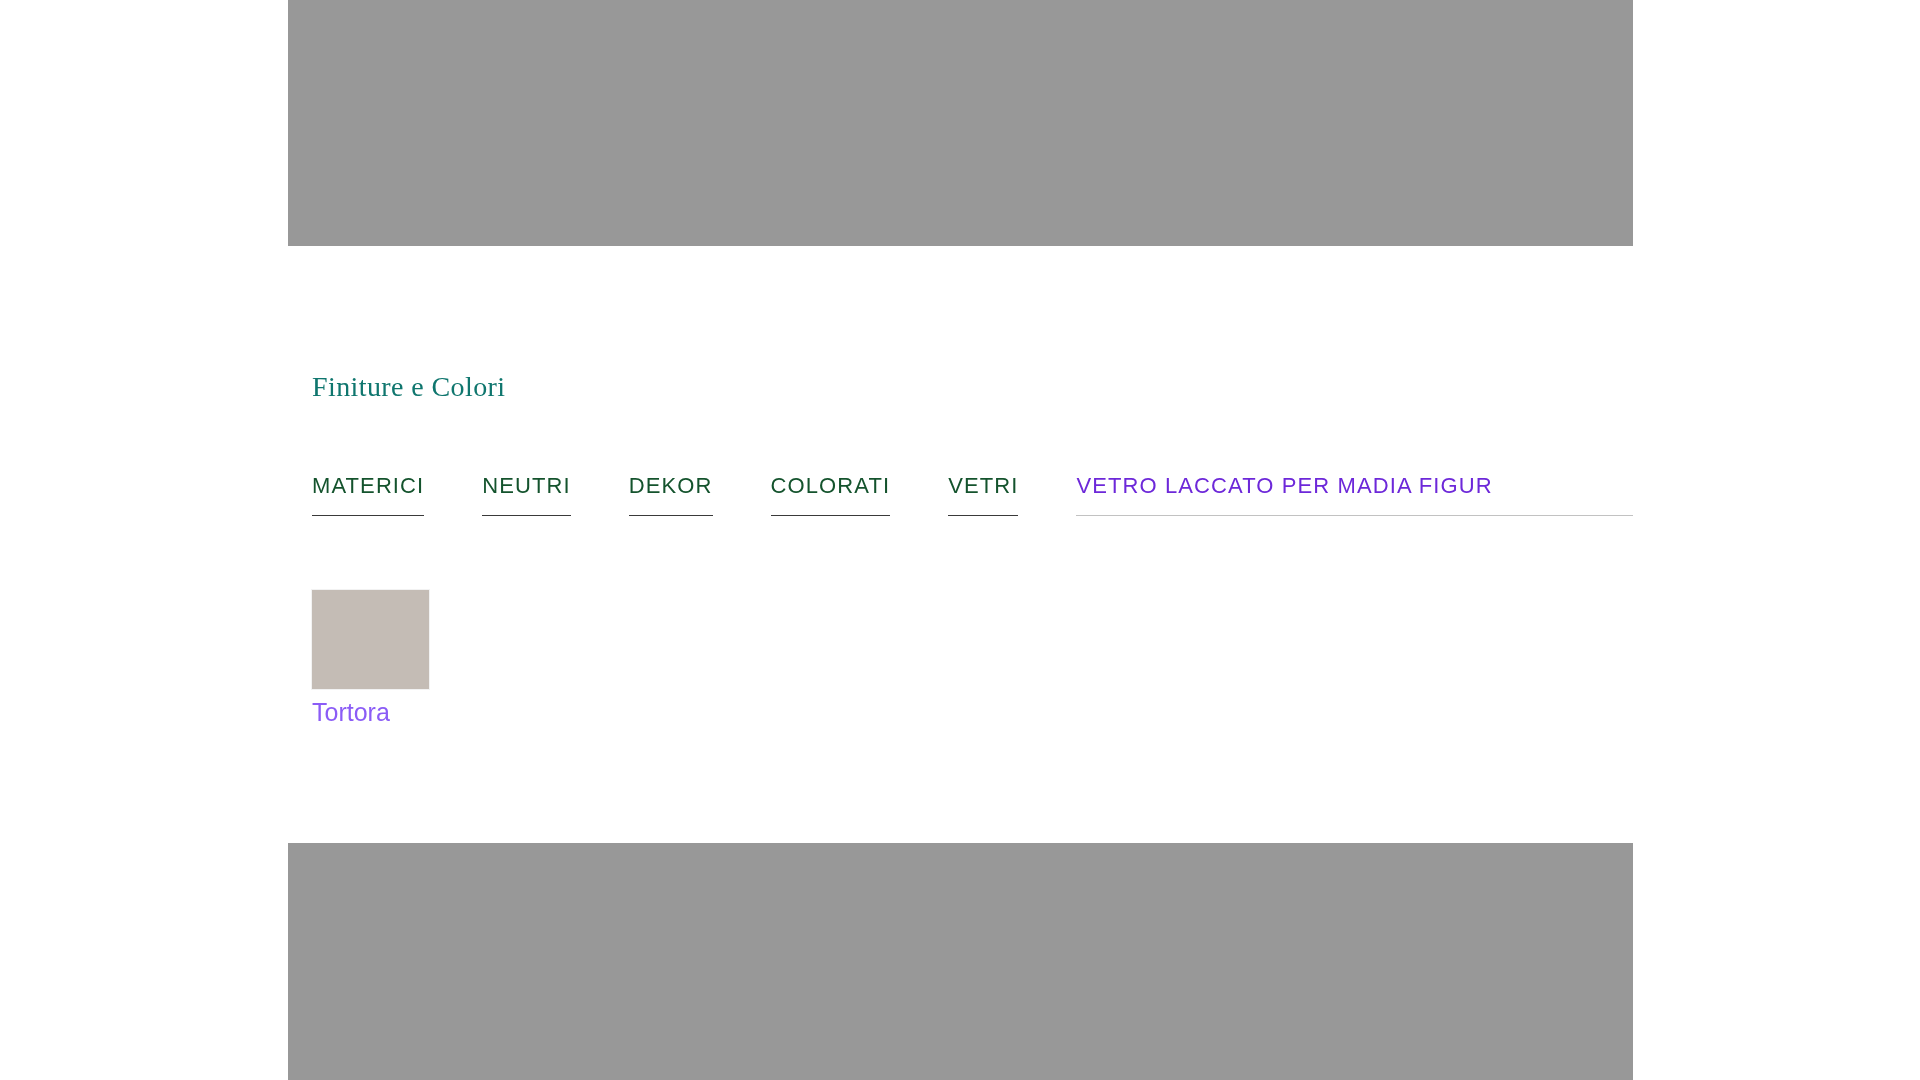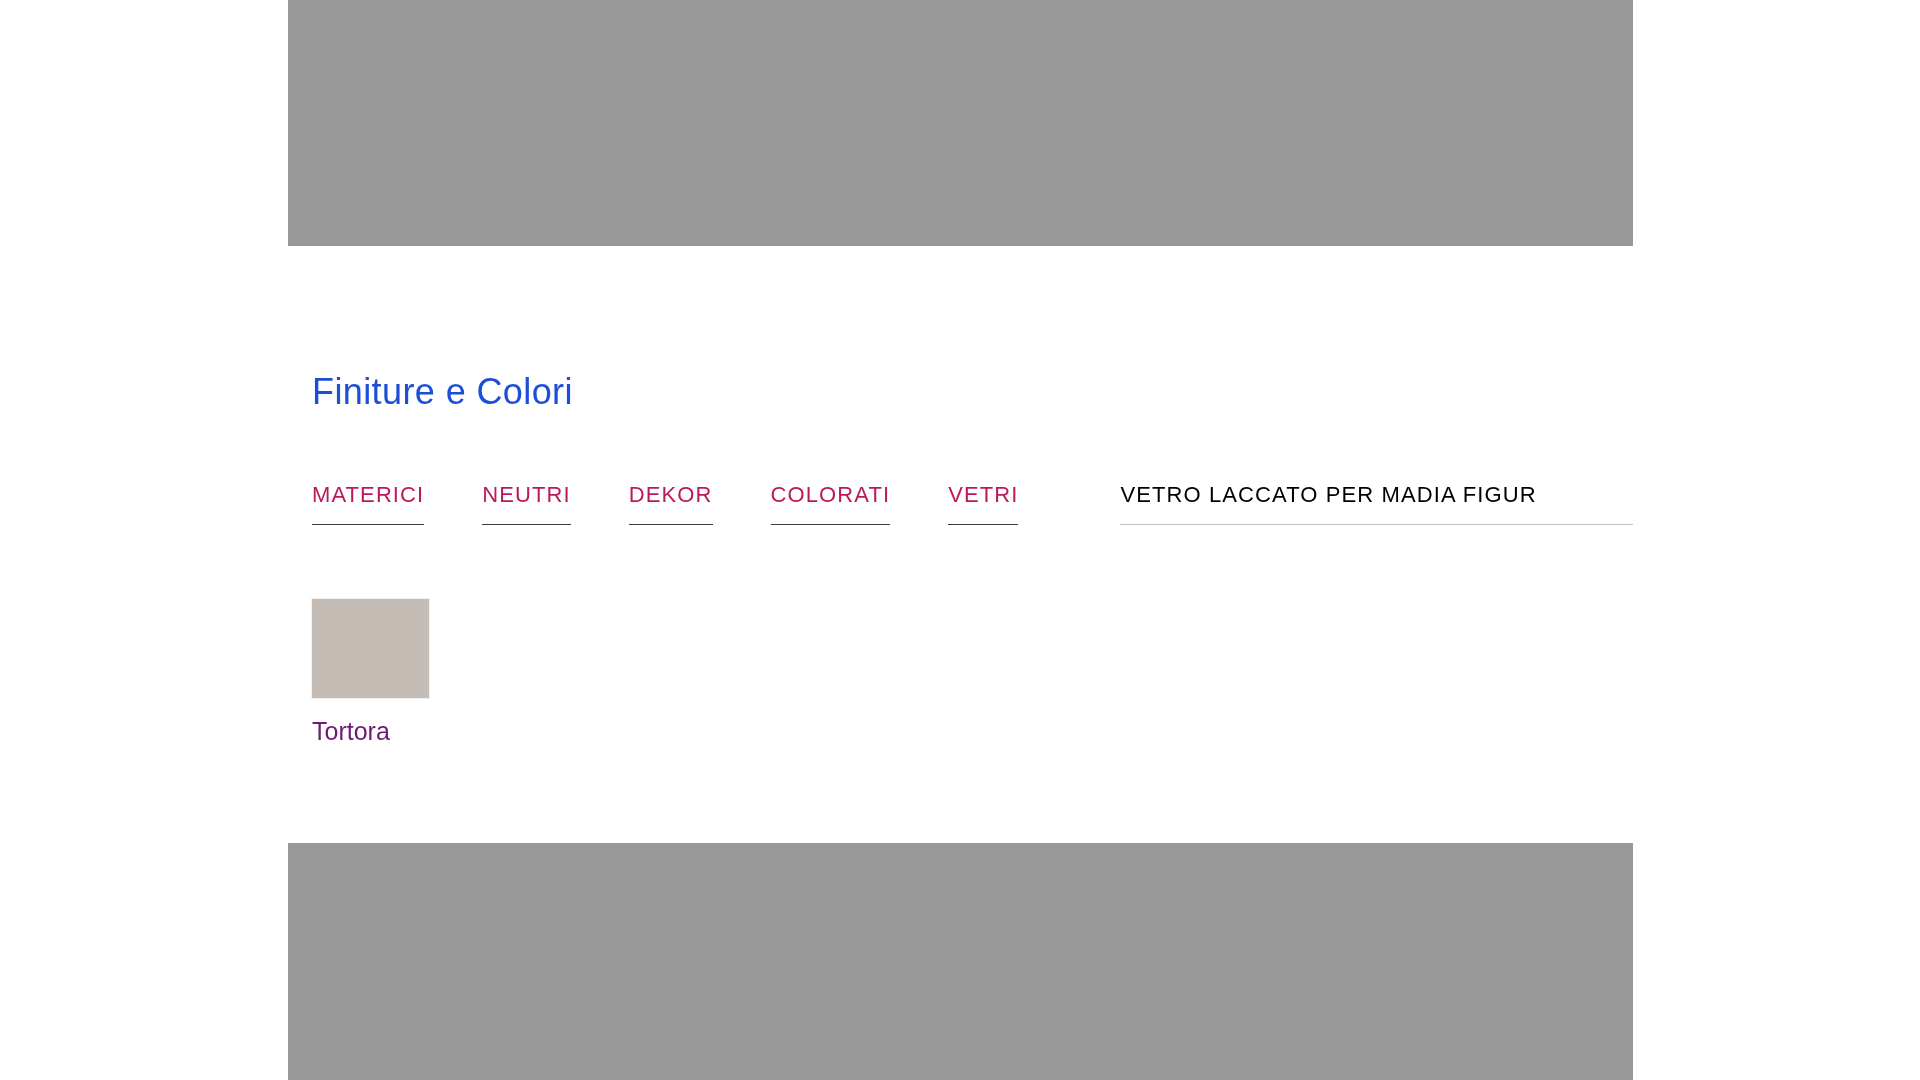--- a/index.html
+++ b/index.html
@@ -38,65 +38,65 @@
 
   
   .section {
     position: absolute;
     left: 288px;
     top: 370px;
     width: 1345px;
   }
 
   .section-title {
-    font-size: 36px;
+    font-size: 28px;
     font-weight: 400;
-    color: #1d4ed8;
+    color: #0f766e;
     letter-spacing: 0.4px;
     margin: 0;
     padding: 0 0 0 24px;
     line-height: 1.2;
+    font-family: Liberation Serif, serif;
   }
 
   
   .tabs {
     display: flex;
     align-items: flex-end;
     margin-top: 64px;
     padding-left: 24px;
     height: 48px;
     overflow: hidden;
   }
 
   .tab {
     flex: 0 0 auto;
     font-size: 22px;
     letter-spacing: 1.1px;
-    color: #be185d;
+    color: #14532d;
     padding: 0 0 18px 0;
     margin-right: 58px;
     border-bottom: 1.5px solid #3a3a3a;
     white-space: nowrap;
     cursor: pointer;
     background: none;
     text-transform: uppercase;
     line-height: 1;
   }
   .tab:last-child {
     margin-right: 0;
   }
   .tab.is-muted {
-    color: #000000;
+    color: #6d28d9;
     border-bottom-color: #c2c2c2;
     flex: 1 1 auto;
     overflow: hidden;
     text-overflow: clip;
     margin-right: 0;
     padding-right: 4px;
-    margin-left: 44px;
   }
 
   
   .swatches {
     display: flex;
     margin-top: 74px;
     padding-left: 24px;
   }
 
   .swatch-item {
@@ -105,23 +105,23 @@
     cursor: pointer;
   }
 
   .swatch-chip {
     width: 117px;
     height: 99px;
     box-shadow: 0 0 0 1px rgba(0,0,0,0.05);
   }
 
   .swatch-label {
-    margin-top: 18px;
+    margin-top: 8px;
     font-size: 25px;
-    color: #701a75;
+    color: #8b5cf6;
     line-height: 1.2;
     white-space: nowrap;
   }
 </style>
 </head>
 <body style="background: rgb(255, 255, 255);">
 
 <div class="page">
 
   <div class="media-block" id="media-top" style="background: rgb(152, 152, 152);"></div>

